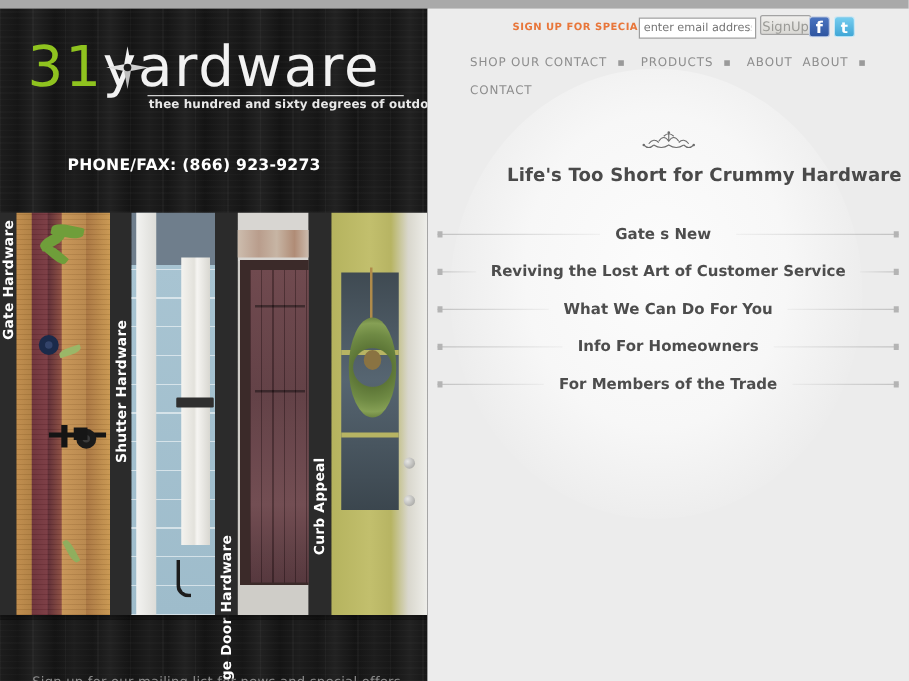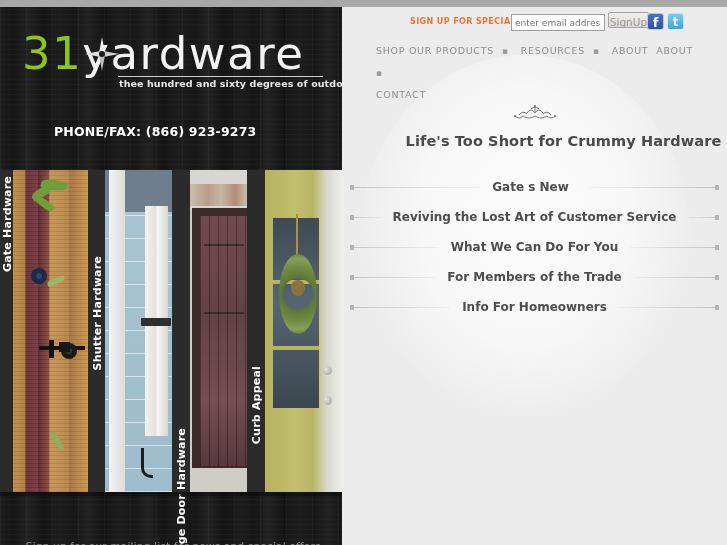--- a/index.html
+++ b/index.html
@@ -501,21 +501,21 @@
 
     <div class="nl-row">
       <div class="nl-label">SIGN UP FOR SPECIAL OFFERS</div>
       <input class="nl-input" type="text" placeholder="enter email address" style="">
       <div class="nl-btn">SignUp</div>
       <div class="social fb">f</div>
       <div class="social tw">t</div>
     </div>
 
     <nav class="mainnav">
-      <a>SHOP OUR PRODUCTS</a><span class="caret">▪</span><a>RESOURCES</a><span class="caret">▪</span><a>ABOUT</a><a>ABOUT</a><span class="caret">▪</span><br><a>CONTACT</a>
+      <a>SHOP OUR CONTACT</a><span class="caret">▪</span><a>PRODUCTS</a><span class="caret">▪</span><a>ABOUT</a><a>ABOUT</a><span class="caret">▪</span><br><a>CONTACT</a>
     </nav>
 
     <div class="ornament">
       <svg width="52" height="18" viewBox="0 0 52 18">
         <g fill="none" stroke="#6d6d6d" stroke-width="0.9">
           <path d="M26 2 L26 8"></path>
           <path d="M22 5 Q26 1 30 5"></path>
           <path d="M18 9 Q22 3 26 9 Q30 3 34 9"></path>
           <path d="M10 11 Q14 6 18 10"></path>
           <path d="M42 11 Q38 6 34 10"></path>
@@ -546,27 +546,27 @@
       </div>
 
       <div class="linkrow">
         <div class="rule pad-l"></div>
         <div class="ltext">What We Can Do For You</div>
         <div class="rule right pad-r"></div>
       </div>
 
       <div class="linkrow">
         <div class="rule pad-l"></div>
+        <div class="ltext">Info For Homeowners</div>
+        <div class="rule right pad-r"></div>
+      </div>
+
+      <div class="linkrow">
+        <div class="rule pad-l"></div>
         <div class="ltext">For Members of the Trade</div>
         <div class="rule right pad-r"></div>
       </div>
 
-      <div class="linkrow">
-        <div class="rule pad-l"></div>
-        <div class="ltext">Info For Homeowners</div>
-        <div class="rule right pad-r"></div>
-      </div>
-
 
     </div>
   </div>
 
 </div>
 
 </body></html>

